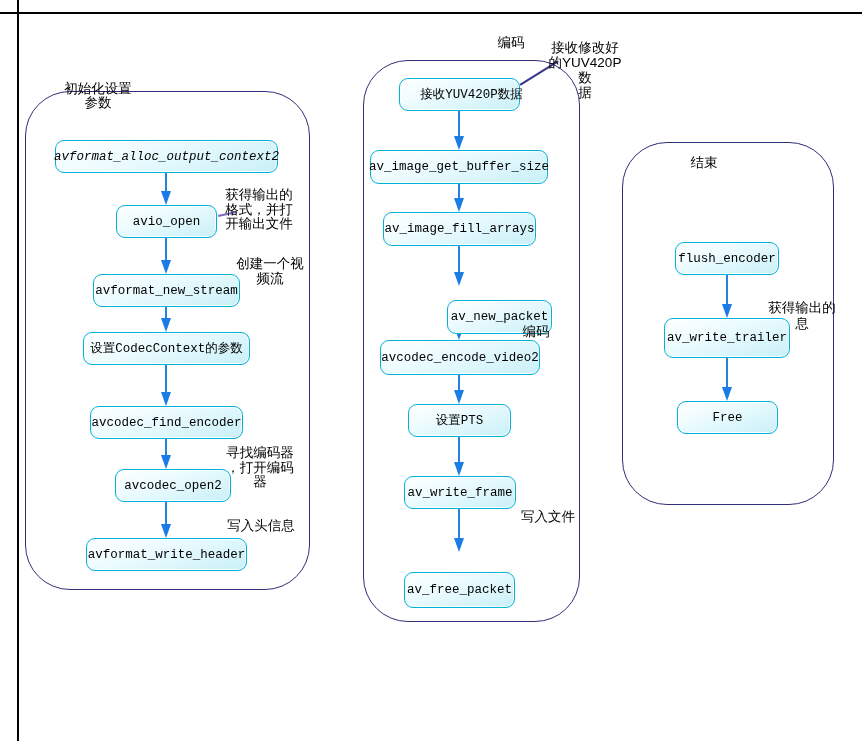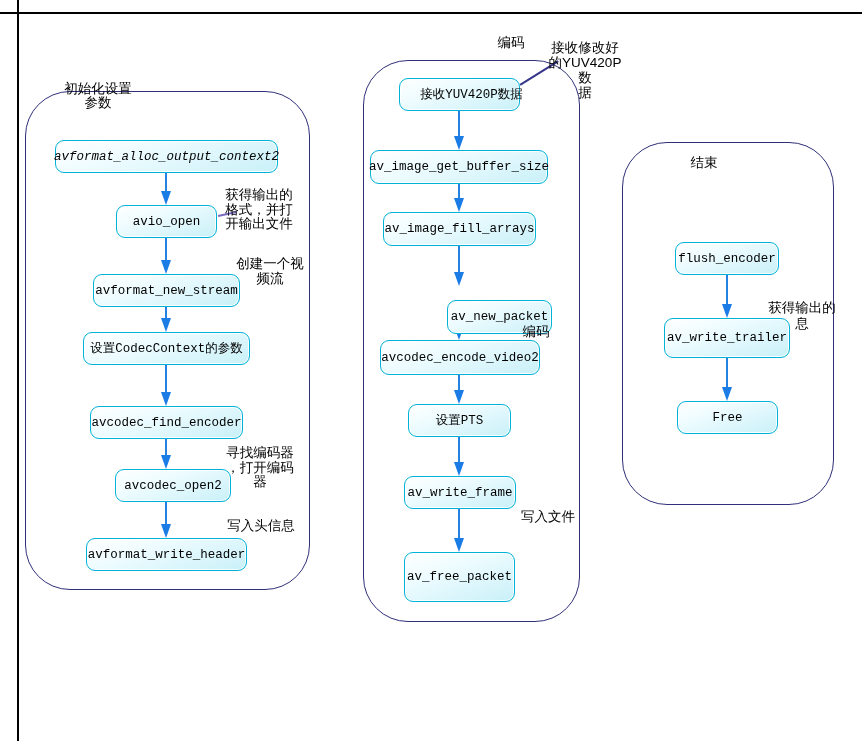--- a/index.html
+++ b/index.html
@@ -97,21 +97,21 @@
   <div class="group" style="left:363px;top:60px;width:215px;height:560px;"></div>
   <div class="gtitle" style="left:493px;top:36px;width:36px;">编码</div>
 
   <div class="node" style="left:399px;top:78px;width:121px;height:33px;padding-left:24px;">接收YUV420P数据</div>
   <div class="node" style="left:370px;top:150px;width:178px;height:34px;">av_image_get_buffer_size</div>
   <div class="node" style="left:383px;top:212px;width:153px;height:34px;">av_image_fill_arrays</div>
   <div class="node" style="left:407px;top:300px;width:105px;height:34px;margin-left:40px;">av_new_packet</div>
   <div class="node" style="left:380px;top:340px;width:160px;height:35px;">avcodec_encode_video2</div>
   <div class="node" style="left:408px;top:404px;width:103px;height:33px;">设置PTS</div>
   <div class="node" style="left:404px;top:476px;width:112px;height:33px;">av_write_frame</div>
-  <div class="node" style="left:404px;top:552px;width:111px;height:50px;">av_free_packet</div>
+  <div class="node" style="left:404px;top:572px;width:111px;height:36px;">av_free_packet</div>
 
   <div class="arrow" style="left:453px;top:111px;height:39px;">
       <span class="shaft"></span>
       <span class="head"></span>
     </div>
   <div class="arrow" style="left:453px;top:184px;height:28px;">
       <span class="shaft"></span>
       <span class="head"></span>
     </div>
   <div class="arrow" style="left:453px;top:246px;height:40px;">

